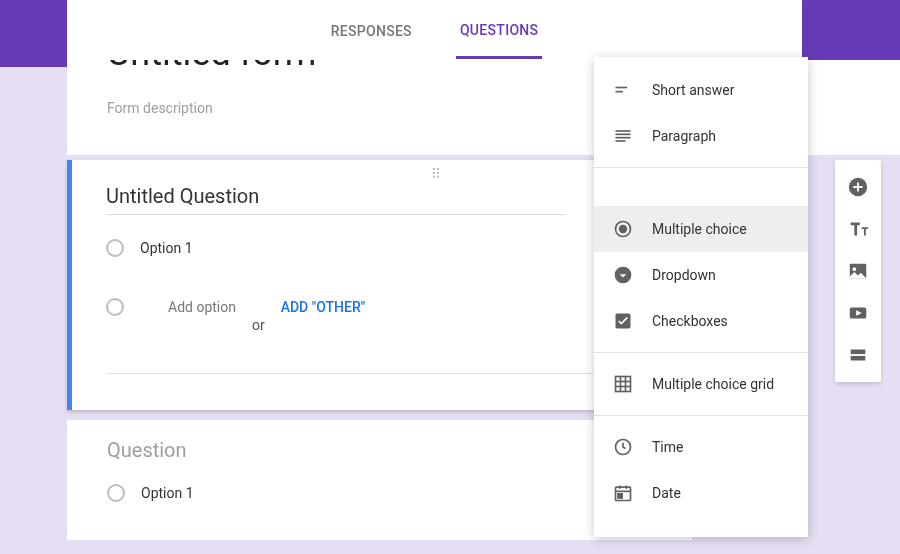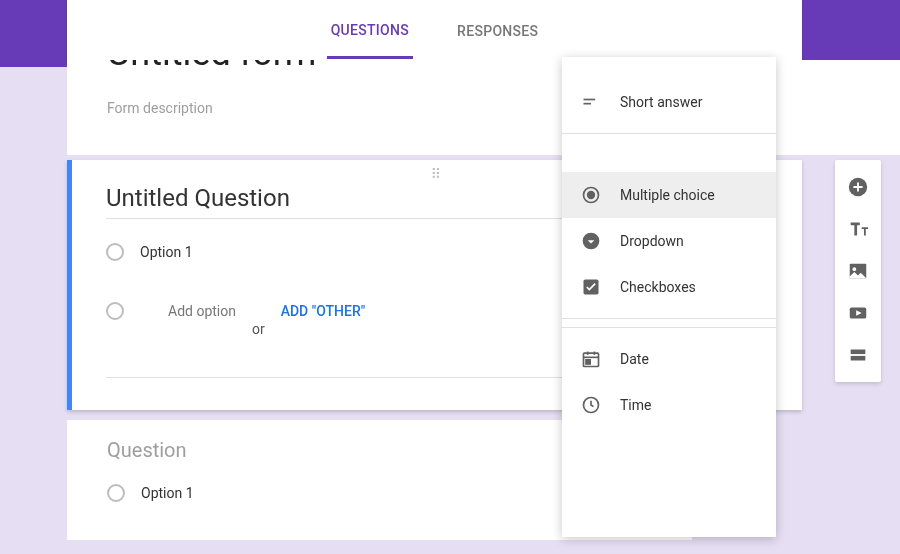--- a/index.html
+++ b/index.html
@@ -23,41 +23,41 @@
   .form-title-wrap { height: 12px; overflow: hidden; }
   .form-desc { color: #9e9e9e; font-size: 14px; margin-top: 28px; }
 
   .question-card {
     position: absolute; left: 67px; top: 160px; width: 735px; height: 250px;
     background: #fff; box-shadow: 0 2px 4px rgba(0,0,0,.18);
     border-left: 5px solid #4285f4;
     padding: 24px 28px 12px 34px;
   }
   .drag-handle { position: absolute; top: 6px; left: 50%; transform: translateX(-50%); color: #bdbdbd; font-size: 14px; letter-spacing: 2px; cursor: move;}
-  .q-title { font-size: 24px; color: #333; padding-bottom: 6px; border-bottom: 1px solid #e0e0e0; width: 460px; }
+  .q-title { font-size: 20px; color: #333; padding-bottom: 6px; border-bottom: 1px solid #e0e0e0; width: 460px; }
   .opt-row { display: flex; align-items: center; gap: 16px; margin-top: 24px; color: #444; font-size: 14px; }
   .radio-empty { width: 18px; height: 18px; border: 2px solid #bdbdbd; border-radius: 50%; flex: none; }
   .opt-text { color: #333; }
   .add-opt { color: #777; margin-left: 28px; }
   .add-other { color: #1a73e8; font-weight: 500; }
   .or-txt { color: #555; margin-top: 36px; }
   .q-divider { border-top: 1px solid #e0e0e0; margin-top: 40px; }
   .copy-btn { position: absolute; right: 30px; bottom: 18px; color: #616161; cursor: pointer; }
 
   .question-card2 {
     position: absolute; left: 67px; top: 420px; width: 625px; height: 120px;
     background: #fff; padding: 18px 40px;
   }
   .q2-title { font-size: 20px; color: #9e9e9e; margin-bottom: 22px; }
   .q2-opt { display: flex; align-items: center; gap: 16px; font-size: 14px; color: #333; }
 
   .qtype-menu {
-    position: absolute; left: 562px; top: 57px; width: 214px; height: 480px;
+    position: absolute; left: 594px; top: 57px; width: 214px; height: 480px;
     background: #fff; box-shadow: 0 2px 10px rgba(0,0,0,.22);
-    padding: 22px 0;
+    padding: 10px 0;
   }
   .menu-item {
     display: flex; align-items: center; gap: 18px;
     padding: 12px 18px; font-size: 14px; color: #333; cursor: pointer;
   }
   .menu-item.selected { background: #eeeeee; margin-top: 38px; }
   .menu-sep { height: 1px; background: #e0e0e0; margin: 8px 0; }
   .mi-icon { width: 22px; height: 22px; display: flex; align-items: center; justify-content: center; color: #616161; flex: none; }
 
   .side-toolbar {
@@ -68,22 +68,22 @@
   }
   .tool-btn { width: 22px; height: 22px; color: #616161; cursor: pointer; display:flex; align-items:center; justify-content:center; }
   svg { display: block; }
 </style>
 </head>
 <body>
 
 <div class="topbar"></div>
 
 <div class="tabs-card">
+  <div class="tab">RESPONSES</div>
   <div class="tab active">QUESTIONS</div>
-  <div class="tab">RESPONSES</div>
 </div>
 
 <div class="form-header">
   <div class="form-title-wrap">
       <div class="form-title-cut">Untitled form</div>
     </div>
   <div class="form-desc">Form description</div>
 </div>
 
 <div class="question-card">
@@ -119,20 +119,31 @@
 <div class="qtype-menu">
   <div class="menu-item">
     <span class="mi-icon">
         <svg width="20" height="20" viewBox="0 0 24 24" fill="currentColor">
           <rect x="3" y="8" width="14" height="2"></rect>
           <rect x="3" y="13" width="9" height="2"></rect>
         </svg>
       </span>
     <span>Short answer</span>
   </div>
+  <div class="menu-item">
+    <span class="mi-icon">
+        <svg width="20" height="20" viewBox="0 0 24 24" fill="currentColor">
+          <rect x="3" y="5" width="18" height="2"></rect>
+          <rect x="3" y="9" width="18" height="2"></rect>
+          <rect x="3" y="13" width="18" height="2"></rect>
+          <rect x="3" y="17" width="12" height="2"></rect>
+        </svg>
+      </span>
+    <span>Paragraph</span>
+  </div>
   <div class="menu-sep"></div>
   <div class="menu-item selected">
     <span class="mi-icon">
         <svg width="20" height="20" viewBox="0 0 24 24" fill="none" stroke="currentColor" stroke-width="2">
           <circle cx="12" cy="12" r="9"></circle>
           <circle cx="12" cy="12" r="4" fill="currentColor"></circle>
         </svg>
       </span>
     <span>Multiple choice</span>
   </div>
@@ -148,42 +159,54 @@
   <div class="menu-item">
     <span class="mi-icon">
         <svg width="20" height="20" viewBox="0 0 24 24" fill="currentColor">
           <rect x="3" y="3" width="18" height="18" rx="2"></rect>
           <path d="M7 12l3 3 7-7" stroke="#fff" stroke-width="2" fill="none"></path>
         </svg>
       </span>
     <span>Checkboxes</span>
   </div>
   <div class="menu-sep"></div>
+  <div class="menu-item">
+    <span class="mi-icon">
+        <svg width="20" height="20" viewBox="0 0 24 24" fill="none" stroke="currentColor" stroke-width="2">
+          <rect x="3" y="3" width="18" height="18"></rect>
+          <line x1="3" y1="9" x2="21" y2="9"></line>
+          <line x1="3" y1="15" x2="21" y2="15"></line>
+          <line x1="9" y1="3" x2="9" y2="21"></line>
+          <line x1="15" y1="3" x2="15" y2="21"></line>
+        </svg>
+      </span>
+    <span>Multiple choice grid</span>
+  </div>
   <div class="menu-sep"></div>
+  <div class="menu-item">
+    <span class="mi-icon">
+        <svg width="20" height="20" viewBox="0 0 24 24" fill="none" stroke="currentColor" stroke-width="2">
+          <circle cx="12" cy="12" r="9"></circle>
+          <path d="M12 7v5l3 2"></path>
+        </svg>
+      </span>
+    <span>Time</span>
+  </div>
   <div class="menu-item">
     <span class="mi-icon">
         <svg width="20" height="20" viewBox="0 0 24 24" fill="none" stroke="currentColor" stroke-width="2">
           <rect x="3" y="5" width="18" height="16" rx="1"></rect>
           <line x1="3" y1="10" x2="21" y2="10"></line>
           <line x1="8" y1="3" x2="8" y2="7"></line>
           <line x1="16" y1="3" x2="16" y2="7"></line>
           <rect x="6" y="13" width="5" height="5" fill="currentColor"></rect>
         </svg>
       </span>
     <span>Date</span>
   </div>
-  <div class="menu-item">
-    <span class="mi-icon">
-        <svg width="20" height="20" viewBox="0 0 24 24" fill="none" stroke="currentColor" stroke-width="2">
-          <circle cx="12" cy="12" r="9"></circle>
-          <path d="M12 7v5l3 2"></path>
-        </svg>
-      </span>
-    <span>Time</span>
-  </div>
 </div>
 
 <div class="side-toolbar">
   <div class="tool-btn">
     <svg width="22" height="22" viewBox="0 0 24 24" fill="currentColor">
         <circle cx="12" cy="12" r="10"></circle>
         <path d="M12 7v10M7 12h10" stroke="#fff" stroke-width="2"></path>
       </svg>
   </div>
   <div class="tool-btn">

